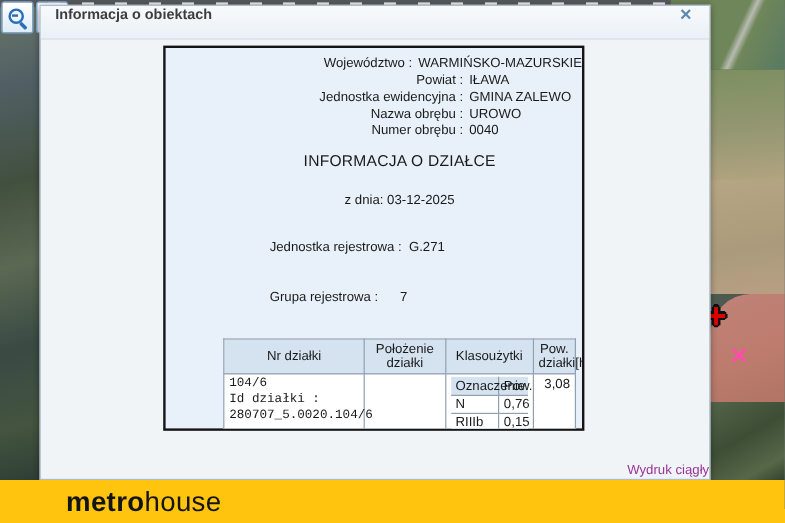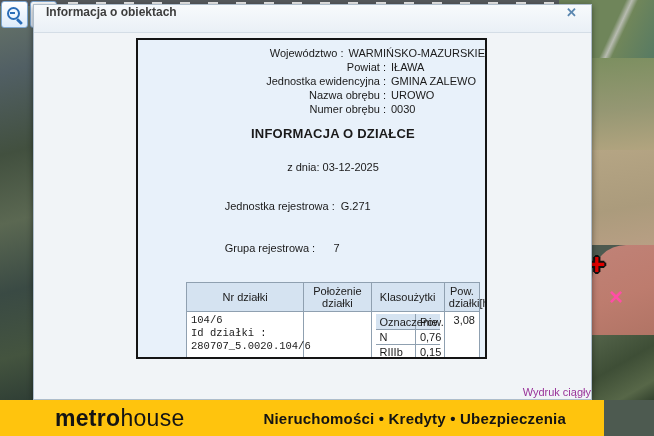--- a/index.html
+++ b/index.html
@@ -79,21 +79,21 @@
   
   .panel {
     position:absolute; left:102px; top:5px; width:351px; height:321px;
     background:#e8f1fa; border:2px solid #141414; box-sizing:border-box;
     font-size:11px; color:#1a1a1a; overflow:hidden;padding-left:43px;
   }
   .info-pairs { margin-top:6px; }
   .pair-row { display:flex; line-height:14px; }
   .pair-label { width:205px; text-align:right; white-space:pre; }
   .pair-value { padding-left:5px; white-space:pre; }
-  .panel-heading { text-align:center; font-weight:bold; font-size:13px; margin-top:10px; letter-spacing:.2px; }
+  .panel-heading { text-align:center; font-weight:normal; font-size:13px; margin-top:10px; letter-spacing:.2px; }
   .panel-date { text-align:center; font-size:11px; margin-top:20px; }
   .reg-block { margin:12px 0 0 7px; }
   .reg-row { line-height:14px; white-space:pre; }
   .reg-value { margin-left:6px; }
 
   
   .ptable-wrap { margin:13px 5px 0 5px; }
   table.ptable { width:100%; border-collapse:collapse; table-layout:fixed; font-size:11px;
     border:1px solid #3c4652; background:#fff; }
   table.ptable th, table.ptable td { border:1px solid #8fa0b0; padding:2px 4px; }
@@ -107,21 +107,21 @@
   table.ktable td { border:1px solid #8fa0b0; padding:1px 4px; background:#fff; }
   table.ktable tr:first-child th { border-top:none; }
   table.ktable th:first-child, table.ktable td:first-child { border-left:none; }
   table.ktable th:last-child, table.ktable td:last-child { border-right:none; }
   table.ktable tr:last-child td { border-bottom:none; }
   .print-links { position:absolute; left:0; width:100%; top:347px; text-align:right; }
   .plink { color:#993399; font-size:11px; margin-top:4px; line-height:17px; cursor:pointer; }
 
   
   .footer {
-    position:absolute; left:0; top:400px; width:604px; height:36px; z-index:5;
+    position:absolute; left:0; top:400px; width:654px; height:36px; z-index:5;
     background:#ffc40d; display:flex; align-items:center; justify-content:space-between;
     padding:0 38px 0 55px; box-sizing:border-box; color:#141414;
   }
   .brand { font-size:23px; letter-spacing:.3px; }
   .brand b { font-weight:bold; }
   .brand span { font-weight:normal; }
   .tagline { font-size:15px; font-weight:bold; letter-spacing:.2px; }
 </style>
 </head>
 <body>
@@ -179,21 +179,21 @@
           <div class="pair-row">
             <span class="pair-label">Jednostka ewidencyjna :</span>
             <span class="pair-value">GMINA ZALEWO</span>
           </div>
           <div class="pair-row">
             <span class="pair-label">Nazwa obrębu :</span>
             <span class="pair-value">UROWO</span>
           </div>
           <div class="pair-row">
             <span class="pair-label">Numer obrębu :</span>
-            <span class="pair-value">0030</span>
+            <span class="pair-value">0040</span>
           </div>
         </div>
 
         <div class="panel-heading">INFORMACJA O DZIAŁCE</div>
         <div class="panel-date">z dnia: 03-12-2025</div>
 
         <div class="reg-block">
           <div class="reg-row">
             <span>Jednostka rejestrowa :</span><span class="reg-value">G.271</span>
           </div>
@@ -267,16 +267,15 @@
         <div class="plink">Wydruk z podziałem na strony</div>
       </div>
 
     </div>
   </div>
 
   <div class="footer">
     <div class="brand">
       <b>metro</b><span>house</span>
     </div>
-    <div class="tagline">Nieruchomości • Kredyty • Ubezpieczenia</div>
   </div>
 
 </div>
 
 </body></html>

